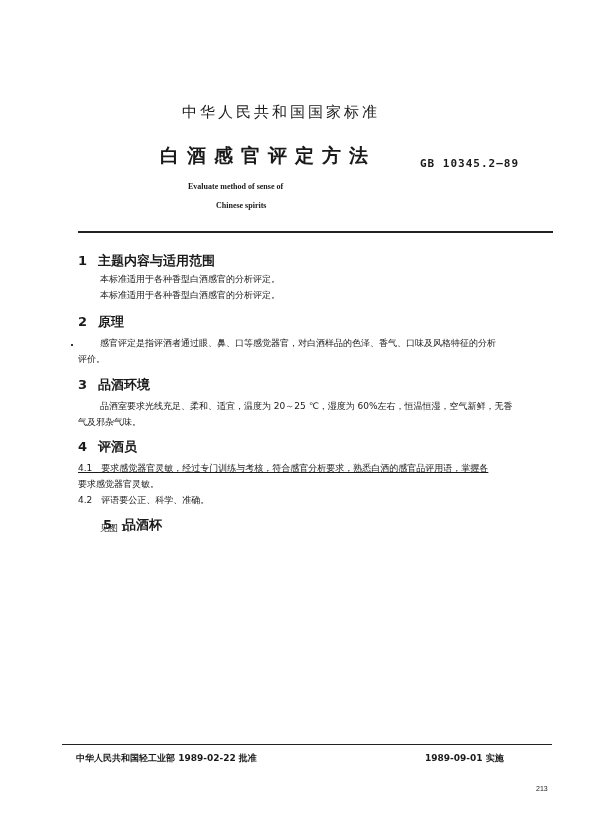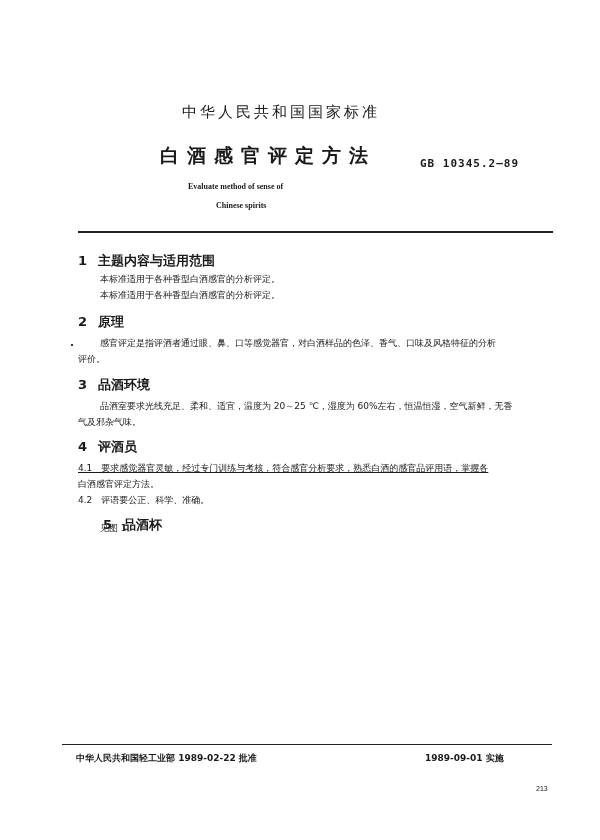--- a/index.html
+++ b/index.html
@@ -102,21 +102,21 @@
   <div class="abs sec-head" style="left:78px; top:376px;">
     <span class="sec-num">3</span><span>品酒环境</span>
   </div>
   <div class="abs para" style="left:100px; top:399px;text-align:right;">品酒室要求光线充足、柔和、适宜，温度为 20～25 ℃，湿度为 60%左右，恒温恒湿，空气新鲜，无香</div>
   <div class="abs para" style="left:78px; top:415px;">气及邪杂气味。</div>
 
   <div class="abs sec-head" style="left:78px; top:438px;">
     <span class="sec-num">4</span><span>评酒员</span>
   </div>
   <div class="abs para" style="left:78px; top:461px;text-decoration:underline;">4.1　要求感觉器官灵敏，经过专门训练与考核，符合感官分析要求，熟悉白酒的感官品评用语，掌握各</div>
-  <div class="abs para" style="left:78px; top:477px;">白酒感官评定方法。</div>
+  <div class="abs para" style="left:78px; top:477px;">要求感觉器官灵敏。</div>
   <div class="abs para" style="left:78px; top:493px;">4.2　评语要公正、科学、准确。</div>
 
   <div class="abs sec-head" style="left:78px; top:516px;margin-left:25px;">
     <span class="sec-num">5</span><span>品酒杯</span>
   </div>
   <div class="abs para" style="left:100px; top:521px;">见图 1。</div>
 
   <div class="abs rule-bottom"></div>
   <div class="abs footer-left">中华人民共和国轻工业部 1989-02-22 批准</div>
   <div class="abs footer-right">1989-09-01 实施</div>

